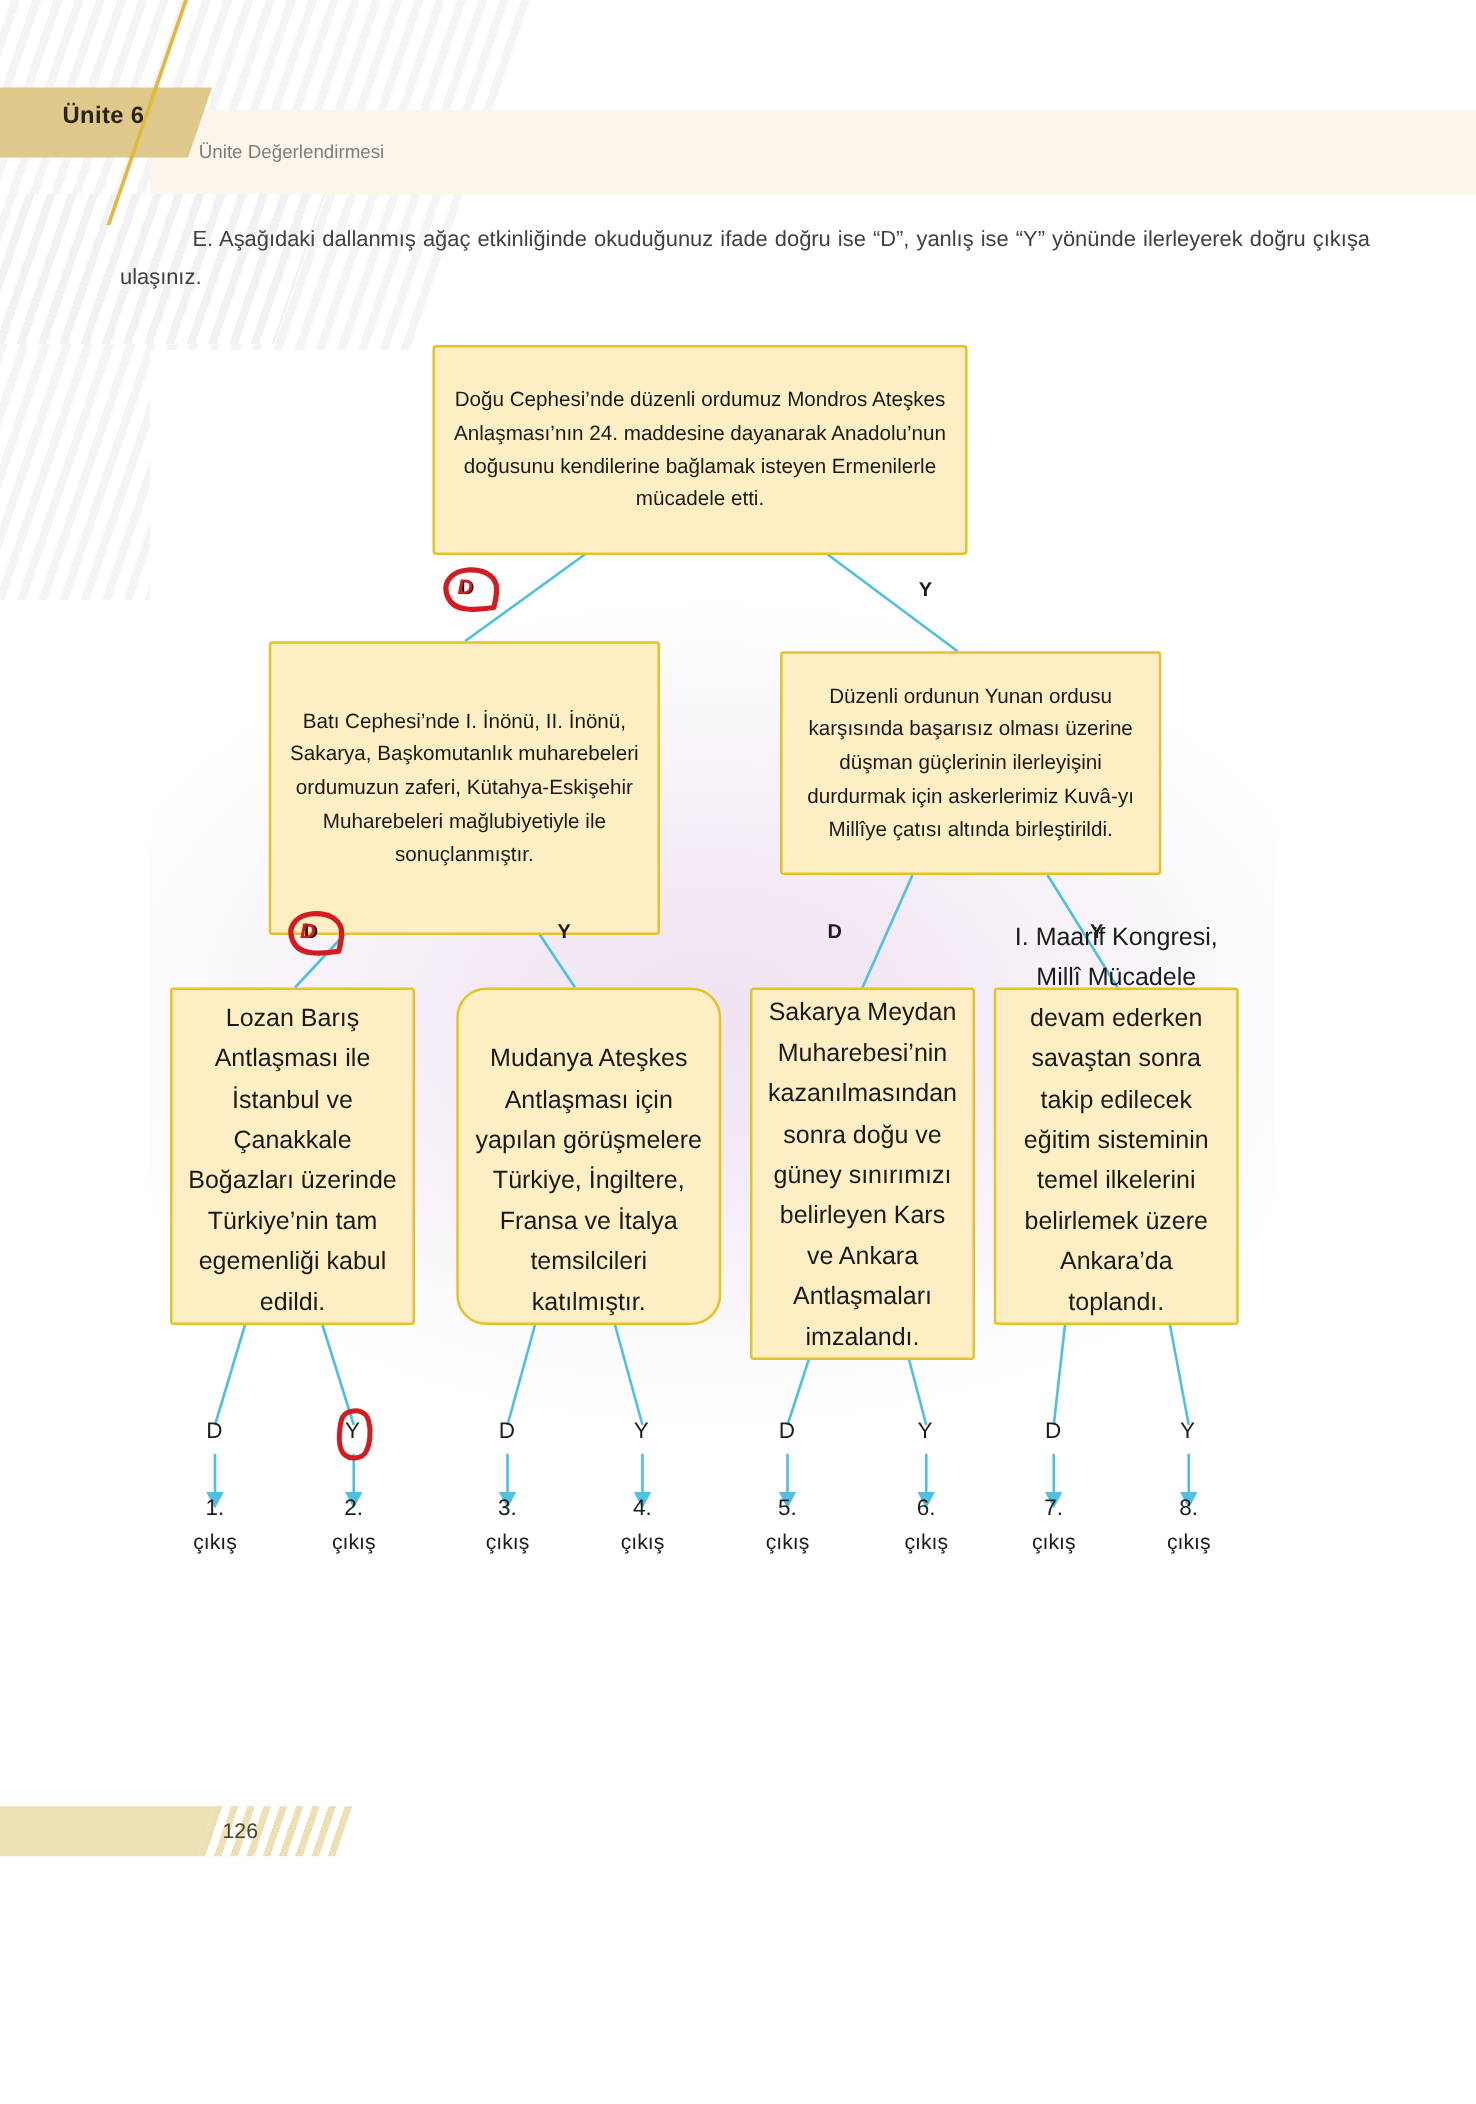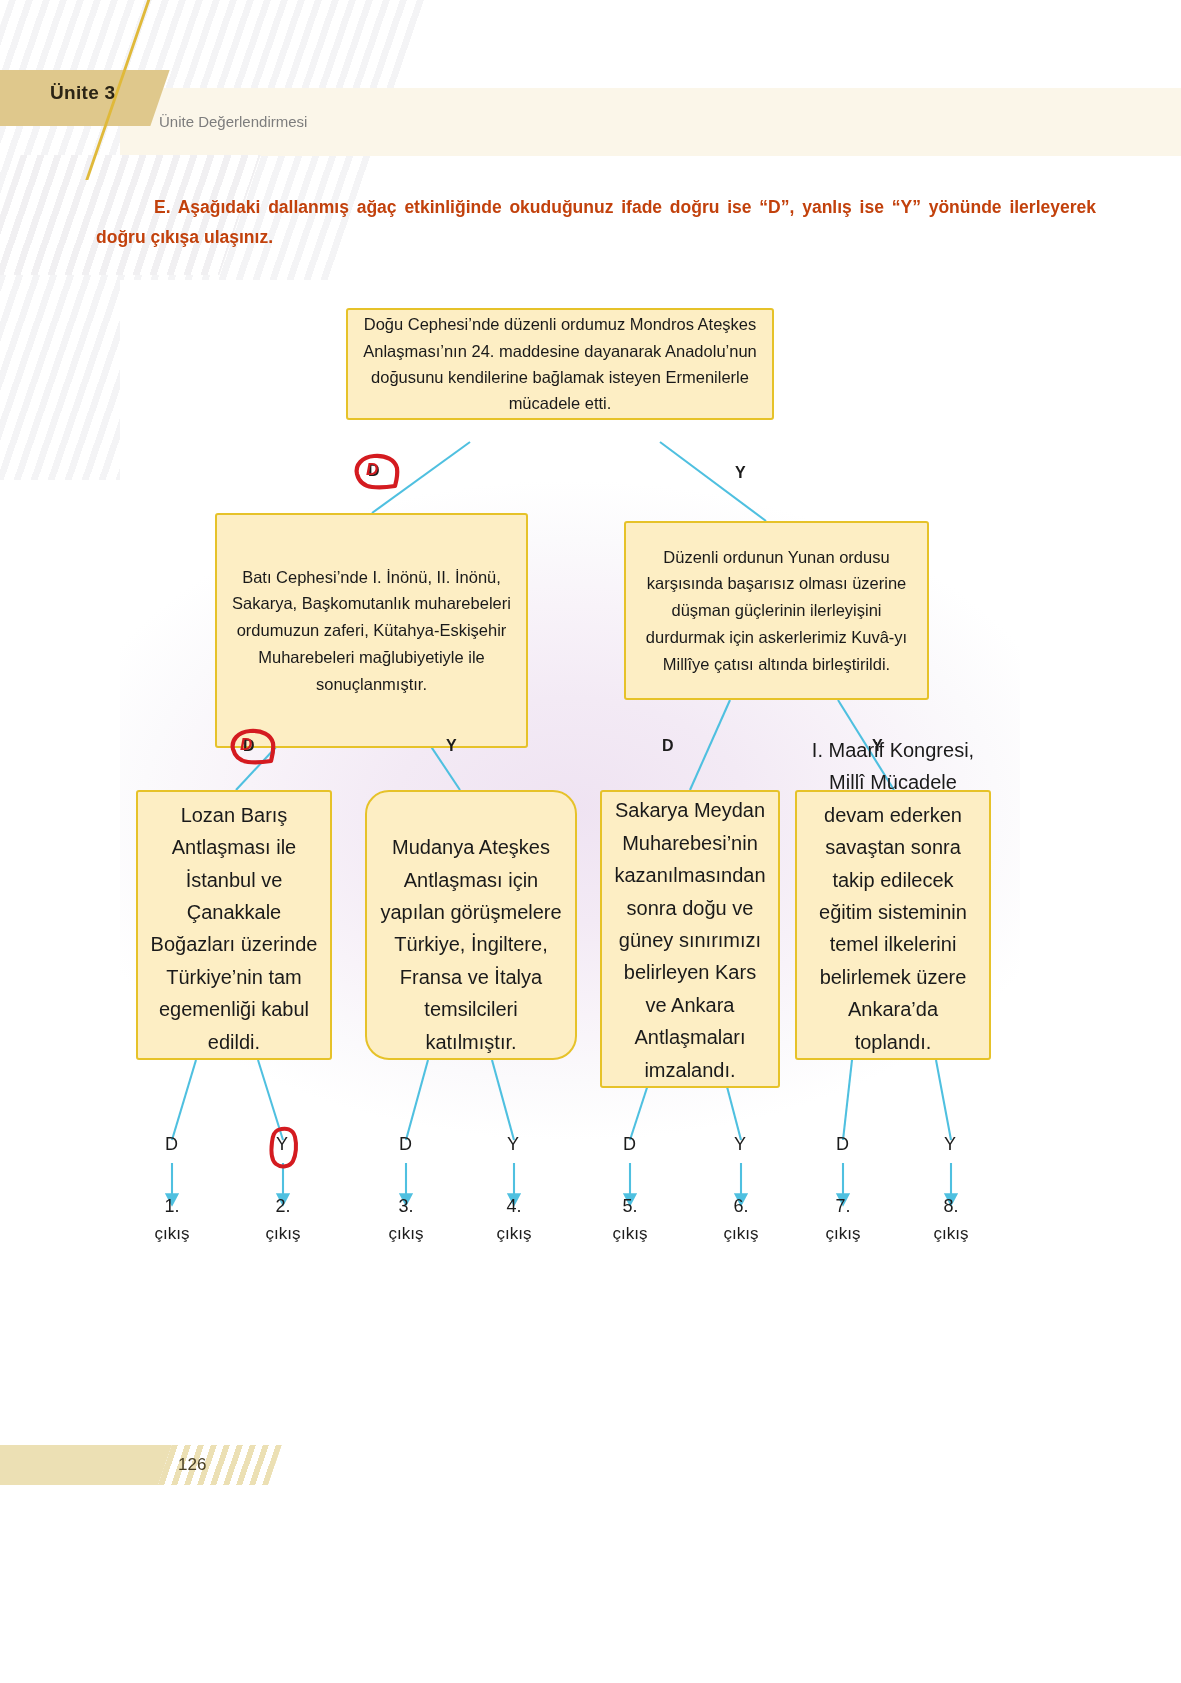--- a/index.html
+++ b/index.html
@@ -122,25 +122,25 @@
     top: 1455px;
     font-size: 17px;
     color: #4a4126;
     margin-left: 48px;
   }
 
   
   .instruction {
     position: absolute;
     left: 96px;
-    top: 192px;
+    top: 176px;
     width: 1000px;
     font-size: 17.5px;
-    font-weight: bold;
-    color: #c2410c;
+    font-weight: normal;
+    color: #404040;
     line-height: 1.72;
     text-indent: 58px;
     text-align: justify;
   }
 
   
   .diagram {
     position: absolute;
     left: 0;
     top: 0;
@@ -171,21 +171,21 @@
     align-items: center;
     justify-content: center;
     z-index: 3;
   }
   .node span {
     display: block;
     padding: 0 10px;
   }
 
   #node-root {
-    left: 346px; top: 308px; width: 428px; height: 112px;
+    left: 346px; top: 276px; width: 428px; height: 168px;
     font-size: 16.5px; line-height: 1.60;
   }
   #node-l1-left {
     left: 215px; top: 513px; width: 313px; height: 235px;
     font-size: 16.5px; line-height: 1.62;
   }
   #node-l1-right {
     left: 624px; top: 521px; width: 305px; height: 179px;
     font-size: 16.5px; line-height: 1.62;
   }
@@ -250,21 +250,21 @@
 <body>
 
 <div class="page-bg">
   <div class="deco-stripes-top"></div>
   <div class="deco-cream-band"></div>
   <div class="deco-cream-band2"></div>
   <div class="unit-tab"></div>
   <div class="gold-diag"></div>
 </div>
 
-<div class="unit-tab-label">Ünite 3</div>
+<div class="unit-tab-label">Ünite 6</div>
 <div class="header-sub">Ünite Değerlendirmesi</div>
 
 <div class="footer-band"></div>
 <div class="footer-stripes"></div>
 <div class="page-number">126</div>
 
 <div class="instruction">E. Aşağıdaki dallanmış ağaç etkinliğinde okuduğunuz ifade doğru ise “D”, yanlış ise “Y” yönünde ilerleyerek doğru çıkışa ulaşınız.</div>
 
 <div class="tree-bg"></div>
 

